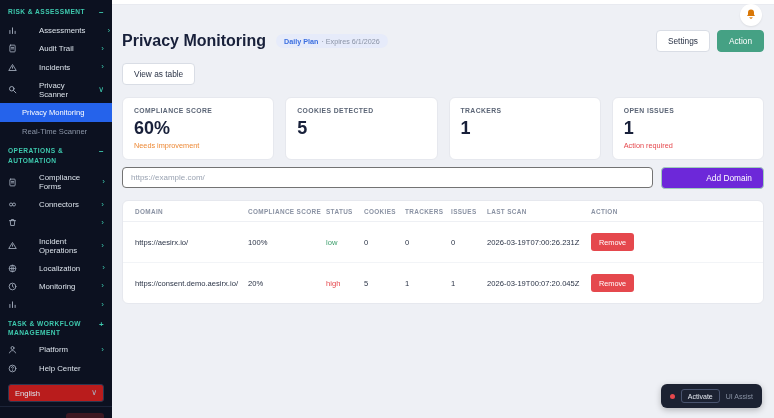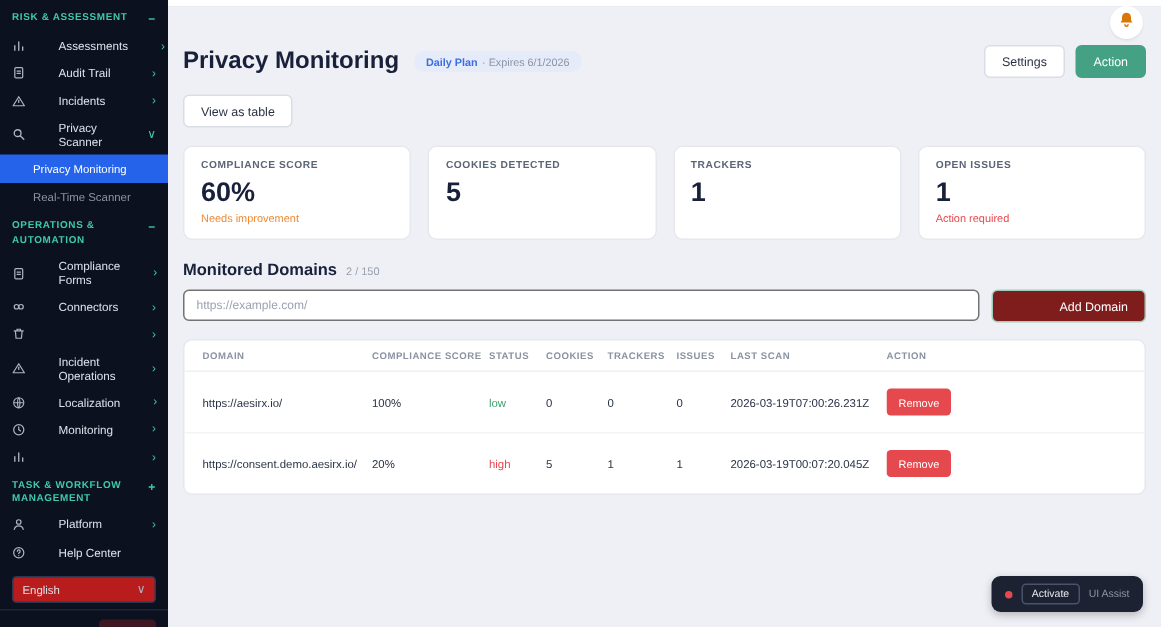--- a/index.html
+++ b/index.html
@@ -34,21 +34,21 @@
   .bell-wrap svg { width:12px; height:12px; }
 
   .page-head { display:flex; align-items:center; margin-top:30px; }
   .page-title { font-size:16px; font-weight:bold; color:#18203a; }
   .plan-badge { margin-left:10px; background:#e6ebfa; border-radius:8px; padding:2.5px 8px; font-size:7.2px; color:#8a93a5; display:flex; gap:3px; align-items:center; }
   .plan-name { color:#3b6fe0; font-weight:bold; }
   .head-actions { margin-left:auto; display:flex; gap:7px; }
   .btn { font-family:inherit; font-size:8.3px; border-radius:4px; padding:5px 11px; cursor:pointer; }
   .btn-light { background:#ffffff; border:1px solid #d9dde5; color:#2a3346; }
   .btn-teal { background:#45a184; border:1px solid #45a184; color:#ffffff; }
-  .btn-teal-soft { background:#7f1d1d; border:1px solid #a0cdbb; color:#ffffff;padding-left:44px; }
+  .btn-teal-soft { background:#6d28d9; border:1px solid #a0cdbb; color:#ffffff;padding-left:44px; }
 
   .view-toggle { margin-top:11px; display:inline-block; }
 
   .stats { margin-top:12px; display:grid; grid-template-columns:repeat(4,1fr); gap:11px; }
   .card { background:#ffffff; border:1px solid #e6e8ee; border-radius:6px; padding:9px 11px; min-height:58px; }
   .card-label { font-size:6.8px; font-weight:bold; letter-spacing:.4px; color:#5b6576; }
   .card-value { font-size:18px; font-weight:bold; color:#18203a; margin-top:4px; }
   .card-note { font-size:7.3px; margin-top:2px; }
   .note-orange { color:#ed8936; }
   .note-red { color:#e5484d; }
@@ -290,24 +290,20 @@
         <div class="card-label">TRACKERS</div>
         <div class="card-value">1</div>
       </div>
       <div class="card">
         <div class="card-label">OPEN ISSUES</div>
         <div class="card-value">1</div>
         <div class="card-note note-red">Action required</div>
       </div>
     </div>
 
-    <div class="domains-head">
-      <span class="domains-title">Monitored Domains</span>
-      <span class="domains-count">2 / 150</span>
-    </div>
 
     <div class="add-row">
       <input class="url-input" type="text" placeholder="https://example.com/" style="">
       <button class="btn btn-teal-soft">Add Domain</button>
     </div>
 
     <div class="table-card">
       <div class="tr th-row">
         <div class="th cell-first">DOMAIN</div>
         <div class="th">COMPLIANCE SCORE</div>

